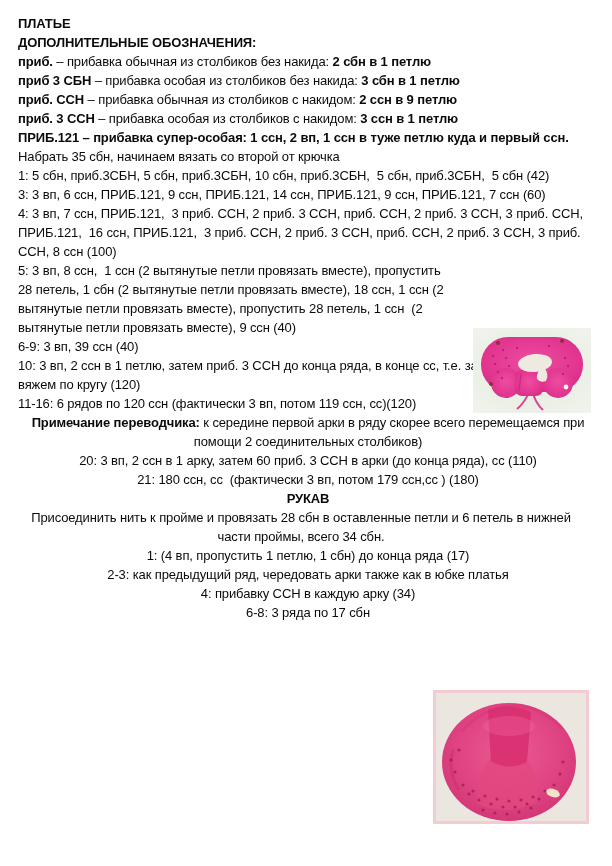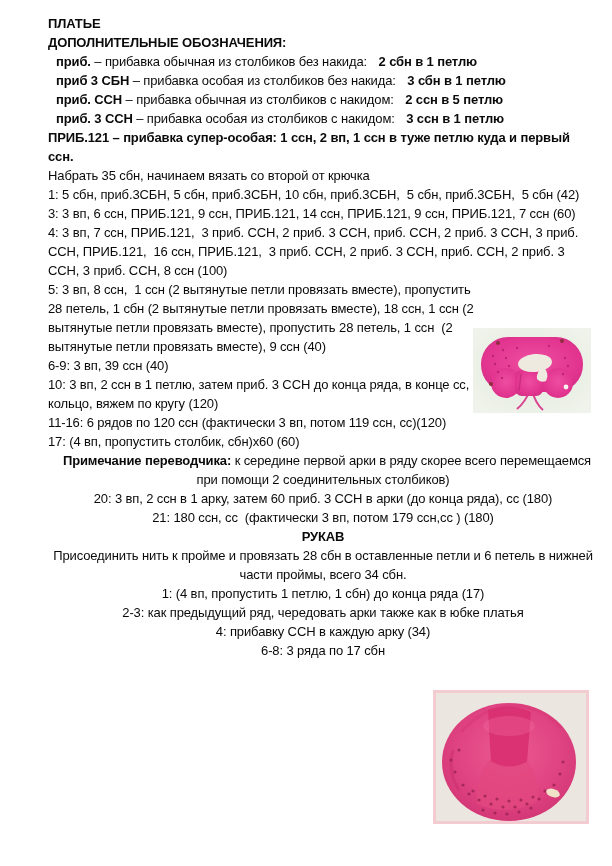--- a/index.html
+++ b/index.html
@@ -2,63 +2,62 @@
 <html><head>
 <meta charset="utf-8">
 <style>
   html,body{margin:0;padding:0;}
   body{
     width:612px;height:866px;background:#ffffff;position:relative;overflow:hidden;
     font-family:"Liberation Sans","DejaVu Sans",sans-serif;color:#0a0a0a;
   }
   .doc{
     position:absolute;left:0;top:0;width:612px;box-sizing:border-box;
-    padding:14px 14px 0 48px;
+    padding:14px 14px 0 18px;
   }
   .doc p{
     margin:0;font-size:13px;line-height:19px;letter-spacing:-0.12px;
     white-space:pre-wrap;
   }
-  .b{font-weight:bold;margin-left:8px;}
+  .b{font-weight:bold;}
   .mb7{margin-bottom:7px;}
   .gap{margin-top:6px;text-align:center;}
   .row5{max-width:434px;}
   .intro{max-width:566px;}
   .photo{position:absolute;display:block;}
   .photo svg{display:block;width:100%;height:100%;}
   .photo-yoke{left:473px;top:328px;width:118px;height:85px;}
   .photo-dress{left:433px;top:690px;width:156px;height:134px;}
 </style>
 </head>
 <body>
 
 <div class="doc">
   <p class="b mb7">ПЛАТЬЕ</p>
   <p class="b mb7">ДОПОЛНИТЕЛЬНЫЕ ОБОЗНАЧЕНИЯ:</p>
 
   <p><b class="b">приб.</b><span> – прибавка обычная из столбиков без накида: </span><b class="b">2 сбн в 1 петлю</b></p>
   <p><b class="b">приб 3 СБН</b><span> – прибавка особая из столбиков без накида: </span><b class="b">3 сбн в 1 петлю</b></p>
-  <p><b class="b">приб. ССН</b><span> – прибавка обычная из столбиков с накидом: </span><b class="b">2 ссн в 5 петлю</b></p>
+  <p><b class="b">приб. ССН</b><span> – прибавка обычная из столбиков с накидом: </span><b class="b">2 ссн в 9 петлю</b></p>
   <p><b class="b">приб. 3 ССН</b><span> – прибавка особая из столбиков с накидом: </span><b class="b">3 ссн в 1 петлю</b></p>
   <p class="b">ПРИБ.121 – прибавка супер-особая: 1 ссн, 2 вп, 1 ссн в туже петлю куда и первый ссн.</p>
 
   <p>Набрать 35 сбн, начинаем вязать со второй от крючка</p>
 
   <p>1: 5 сбн, приб.3СБН, 5 сбн, приб.3СБН, 10 сбн, приб.3СБН,  5 сбн, приб.3СБН,  5 сбн (42)</p>
   <p>3: 3 вп, 6 ссн, ПРИБ.121, 9 ссн, ПРИБ.121, 14 ссн, ПРИБ.121, 9 ссн, ПРИБ.121, 7 ссн (60)</p>
   <p>4: 3 вп, 7 ссн, ПРИБ.121,  3 приб. ССН, 2 приб. 3 ССН, приб. ССН, 2 приб. 3 ССН, 3 приб. ССН, ПРИБ.121,  16 ссн, ПРИБ.121,  3 приб. ССН, 2 приб. 3 ССН, приб. ССН, 2 приб. 3 ССН, 3 приб. ССН, 8 ссн (100)</p>
   <p class="row5">5: 3 вп, 8 ссн,  1 ссн (2 вытянутые петли провязать вместе), пропустить 28 петель, 1 сбн (2 вытянутые петли провязать вместе), 18 ссн, 1 ссн (2 вытянутые петли провязать вместе), пропустить 28 петель, 1 ссн  (2 вытянутые петли провязать вместе), 9 ссн (40)</p>
   <p>6-9: 3 вп, 39 ссн (40)</p>
   <p>10: 3 вп, 2 ссн в 1 петлю, затем приб. 3 ССН до конца ряда, в конце сс, т.е. замыкаем в кольцо, вяжем по кругу (120)</p>
   <p>11-16: 6 рядов по 120 ссн (фактически 3 вп, потом 119 ссн, сс)(120)</p>
-  <p>17: (4 вп, пропустить столбик, сбн)х60 (60)</p>
 
   <p class="gap"><b class="b">Примечание переводчика:</b><span> к середине первой арки в ряду скорее всего перемещаемся при помощи 2 соединительных столбиков)</span></p>
 
-  <p class="gap">20: 3 вп, 2 ссн в 1 арку, затем 60 приб. 3 ССН в арки (до конца ряда), сс (180)</p>
+  <p class="gap">20: 3 вп, 2 ссн в 1 арку, затем 60 приб. 3 ССН в арки (до конца ряда), сс (110)</p>
   <p class="gap">21: 180 ссн, сс  (фактически 3 вп, потом 179 ссн,сс ) (180)</p>
 
   <p class="b gap">РУКАВ</p>
   <p class="gap intro">Присоединить нить к пройме и провязать 28 сбн в оставленные петли и 6 петель в нижней части проймы, всего 34 сбн.</p>
 
   <p class="gap">1: (4 вп, пропустить 1 петлю, 1 сбн) до конца ряда (17)</p>
   <p class="gap">2-3: как предыдущий ряд, чередовать арки также как в юбке платья</p>
   <p class="gap">4: прибавку ССН в каждую арку (34)</p>
   <p class="gap">6-8: 3 ряда по 17 сбн</p>
 </div>

